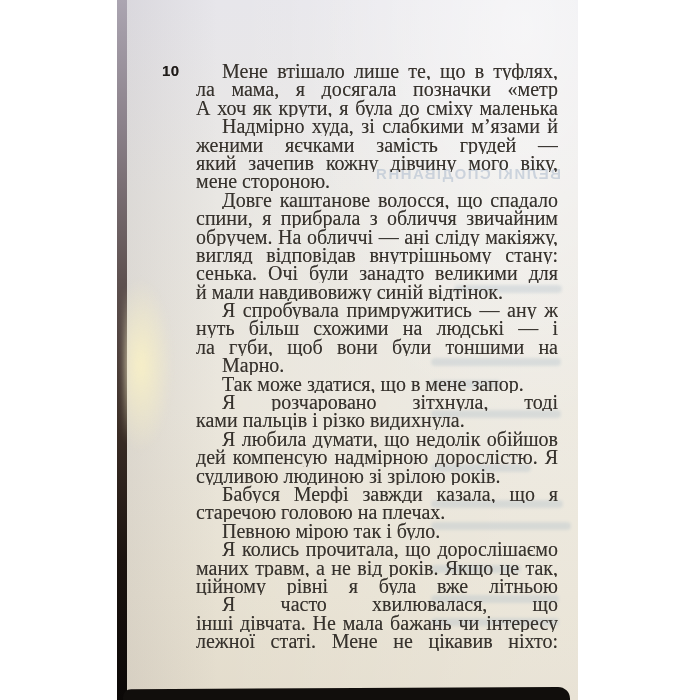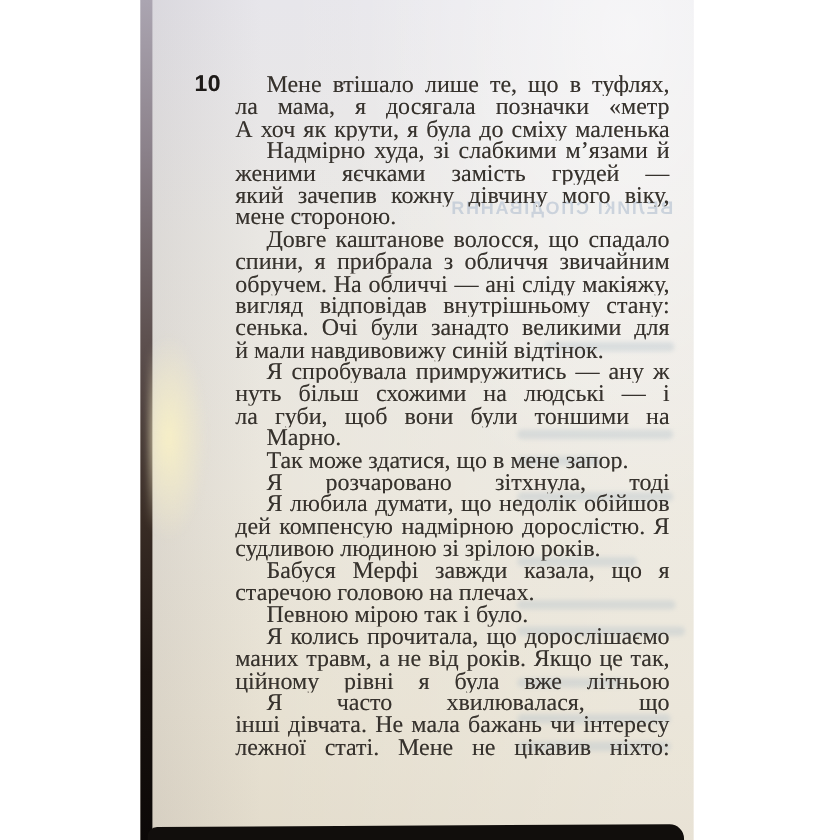--- a/index.html
+++ b/index.html
@@ -34,21 +34,21 @@
   .bottom-edge{
     position:absolute; left:6px; right:8px; bottom:-2px; height:14px;
     background:#110e0c;
     border-radius:8px 12px 0 0;
     transform:rotate(-0.3deg);
   }
   
   .page-number{
     position:absolute; left:45px; top:62px;
     font-family:"Liberation Sans", sans-serif;
-    font-weight:700; font-size:19px; line-height:18.4px;
+    font-weight:700; font-size:15px; line-height:18.4px;
     letter-spacing:.5px; color:#1d1a18;
     text-shadow:0 0 .5px rgba(70,62,55,.55);
   }
   .text-block{
     position:absolute; left:79px; top:62px; width:362px;
     font-size:20px; color:#36322d;
     text-shadow:0 0 .5px rgba(70,62,55,.5);
   }
   .line{
     height:18.4px; line-height:18.4px; overflow:hidden;
@@ -105,20 +105,21 @@
     <div class="line">обручем. На обличчі — ані сліду макіяжу, від чого мій</div>
     <div class="line">вигляд відповідав внутрішньому стану: юна і мале-</div>
     <div class="line">сенька. Очі були занадто великими для обличчя, та ще</div>
     <div class="line end">й мали навдивовижу синій відтінок.</div>
     <div class="line indent">Я спробувала примружитись — ану ж так очі ста-</div>
     <div class="line">нуть більш схожими на людські — і свідомо прикуси-</div>
     <div class="line end">ла губи, щоб вони були тоншими на вигляд.</div>
     <div class="line indent end">Марно.</div>
     <div class="line indent end">Так може здатися, що в мене запор.</div>
     <div class="line indent">Я розчаровано зітхнула, тоді торкнулася щік кінчи-</div>
+    <div class="line end">ками пальців і різко видихнула.</div>
     <div class="line indent">Я любила думати, що недолік обійшов та розмір гру-</div>
     <div class="line">дей компенсую надмірною дорослістю. Я була роз-</div>
     <div class="line end">судливою людиною зі зрілою років.</div>
     <div class="line indent">Бабуся Мерфі завжди казала, що я народилася зі</div>
     <div class="line end">старечою головою на плечах.</div>
     <div class="line indent end">Певною мірою так і було.</div>
     <div class="line indent">Я колись прочитала, що дорослішаємо ми від отри-</div>
     <div class="line">маних травм, а не від років. Якщо це так, то на емо-</div>
     <div class="line end">ційному рівні я була вже літньою пенсіонеркою.</div>
     <div class="line indent">Я часто хвилювалася, що запрограмована не так, як</div>

